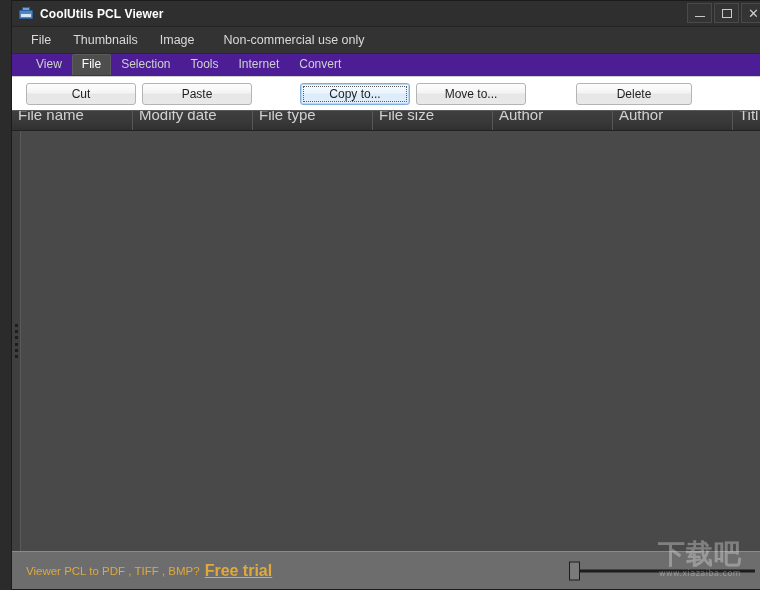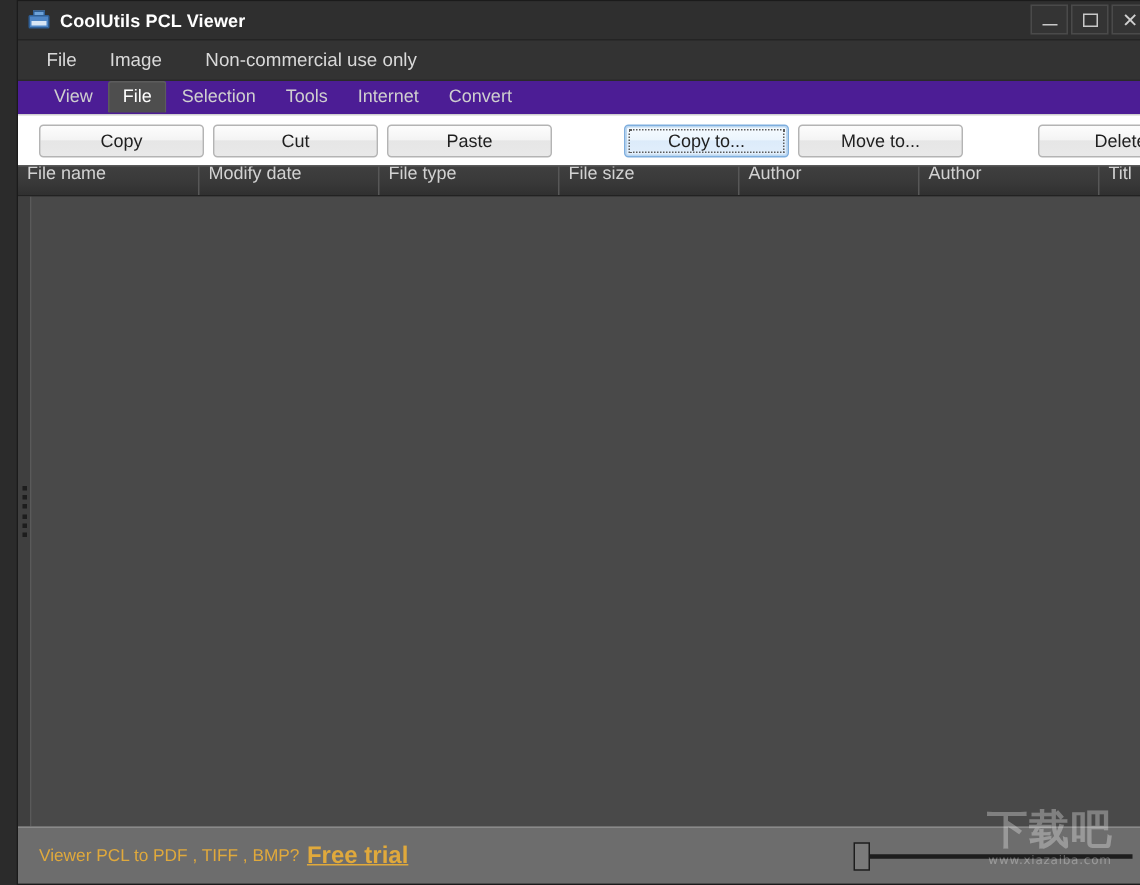--- a/index.html
+++ b/index.html
@@ -173,21 +173,21 @@
     background: linear-gradient(to bottom, #3f3f3f 0%, #393939 55%, #303030 100%);
     border-top: 1px solid #5a5a5a;
     border-bottom: 1px solid #222222;
     display: flex;
     align-items: center;
     flex: 0 0 auto;
     overflow: hidden;
   }
   .col {
     color: #d2d2d2;
-    font-size: 12px;
+    font-size: 15px;
     padding-left: 6px;
     border-right: 1px solid #575757;
     height: 31px;
     line-height: 20px;
     flex: 0 0 auto;
     overflow: hidden;
     white-space: nowrap;
   }
 
   
@@ -321,35 +321,35 @@
         <span class="glyph-max"></span>
       </div>
       <div class="win-btn">
         <span class="glyph-close">✕</span>
       </div>
     </div>
   </div>
 
   <div class="menubar">
     <div class="menu-item">File</div>
+    <div class="menu-item">Thumbnails</div>
     <div class="menu-item">Image</div>
     <div class="menu-item notice">Non-commercial use only</div>
   </div>
 
   <div class="tabbar">
     <div class="tab">View</div>
     <div class="tab active">File</div>
     <div class="tab">Selection</div>
     <div class="tab">Tools</div>
     <div class="tab">Internet</div>
     <div class="tab">Convert</div>
   </div>
 
   <div class="toolbar">
-    <div class="tb-btn" style="width:120px">Copy</div>
     <div class="tb-btn" style="width:106px">Cut</div>
     <div class="tb-btn" style="width:106px">Paste</div>
     <div class="tb-gap"></div>
     <div class="tb-btn focused" style="width:102px">Copy to...</div>
     <div class="tb-btn" style="width:102px">Move to...</div>
     <div class="tb-gap2"></div>
     <div class="tb-btn" style="width:116px">Delete</div>
   </div>
 
   <div class="colheader">

